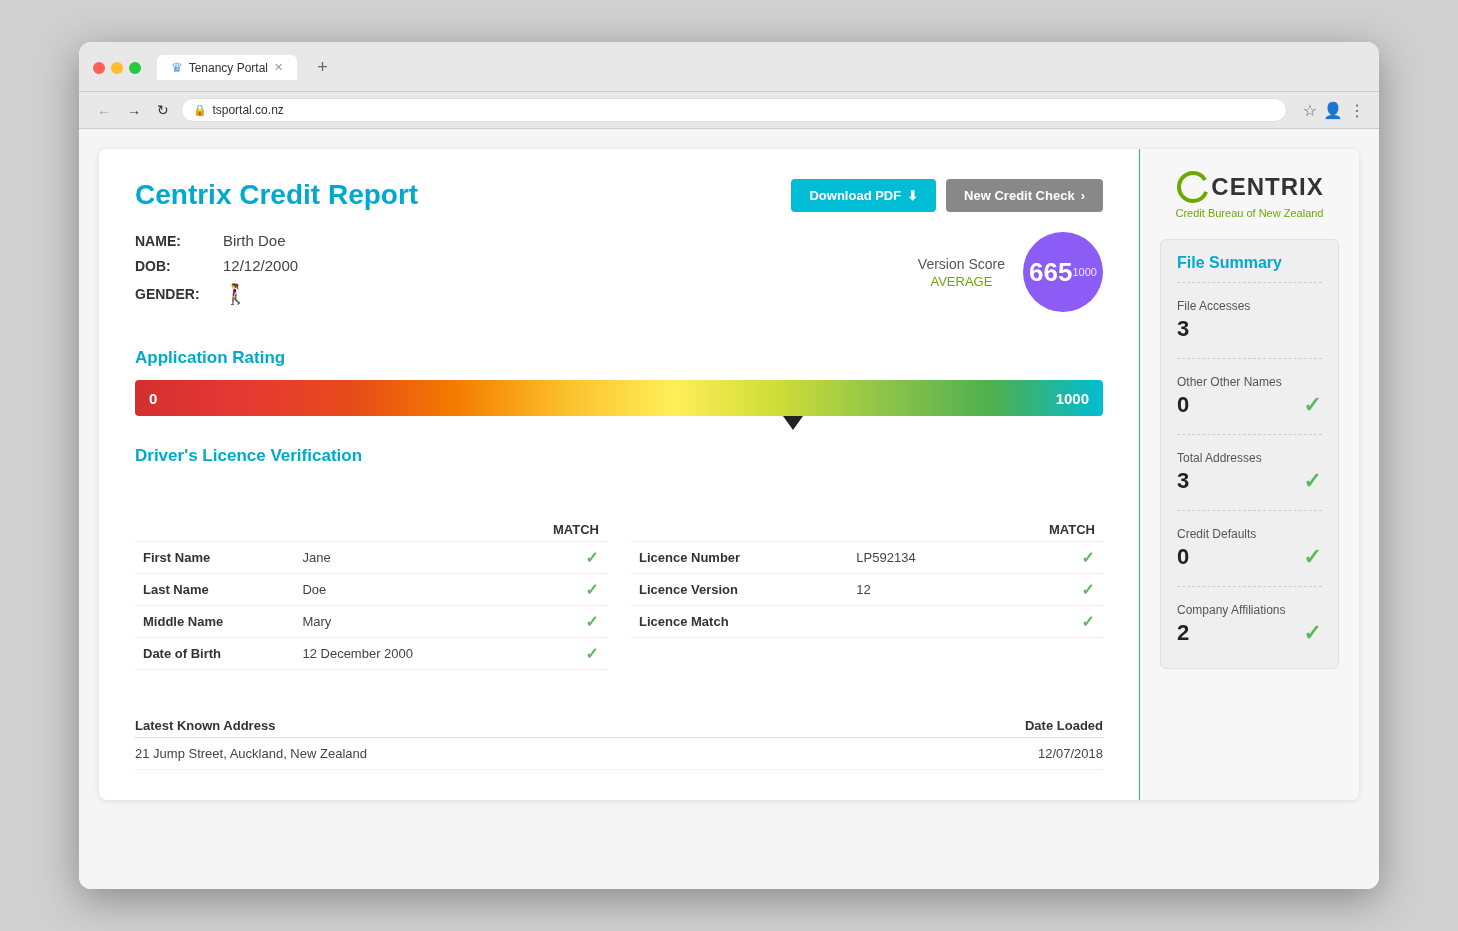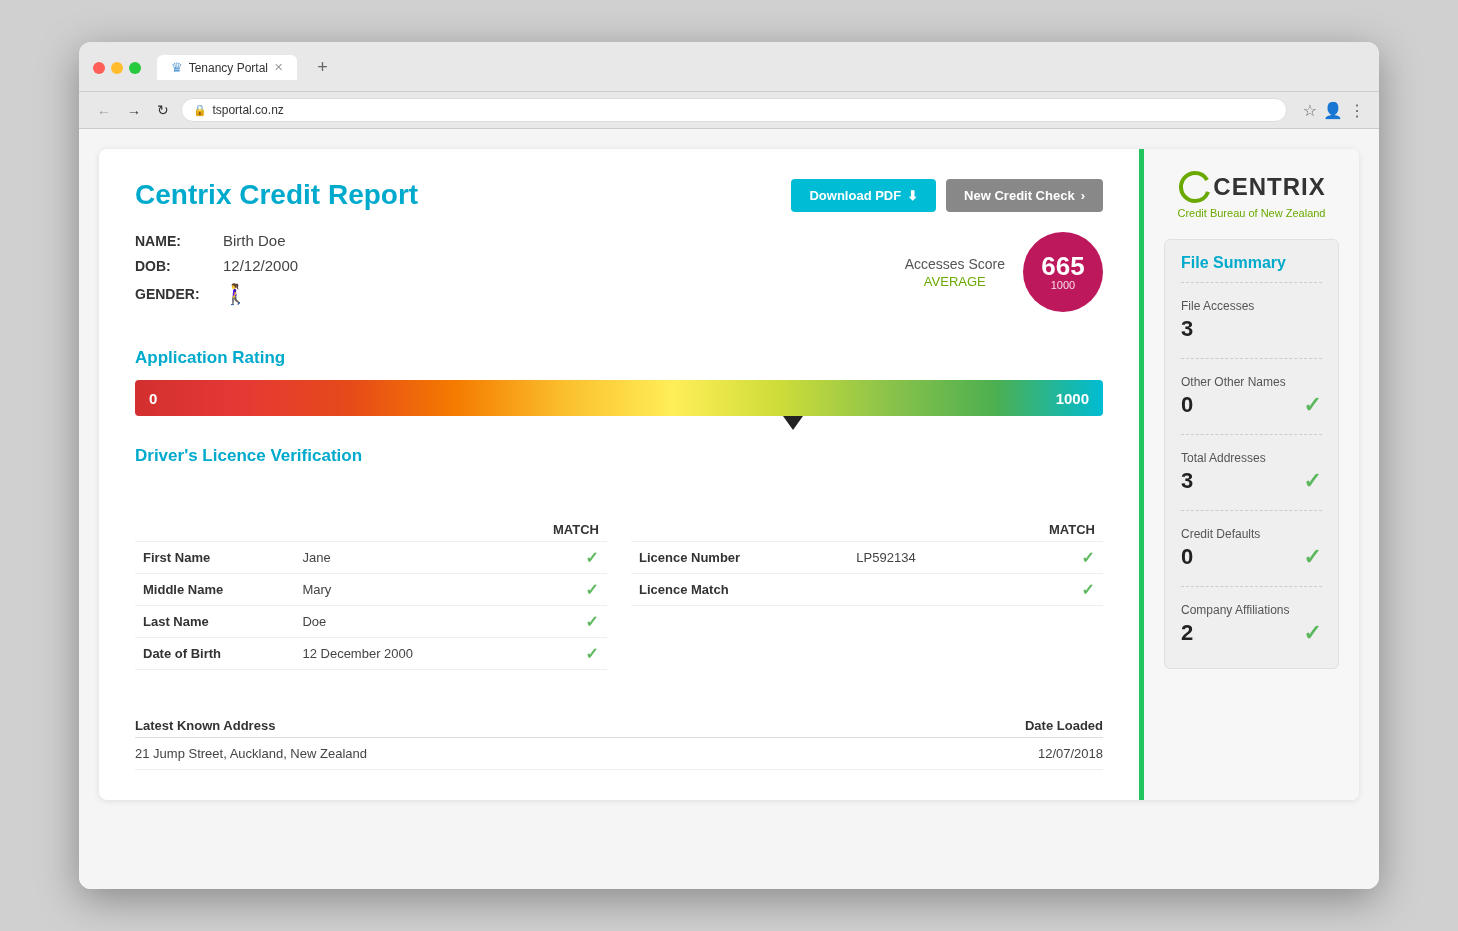--- a/index.html
+++ b/index.html
@@ -121,21 +121,21 @@
     }
 
     .main-content {
       flex: 1;
       padding: 30px 36px;
     }
 
     .sidebar {
       width: 220px;
       background: #f7f7f7;
-      border-left: 5px solid #22c55e;
+      border-left: 1px solid #22c55e;
       padding: 20px;
     }
 
     
     .report-header {
       display: flex;
       align-items: flex-start;
       justify-content: space-between;
       margin-bottom: 20px;
     }
@@ -223,23 +223,22 @@
     }
     .score-label-avg {
       font-size: 13px;
       font-weight: 400;
       color: #6aaa00;
     }
     .score-circle {
       width: 80px;
       height: 80px;
       border-radius: 50%;
-      background: #be185d;
-      display: flex;
-      flex-direction: column;
+      background: #8b5cf6;
+      display: flex;
       align-items: center;
       justify-content: center;
       color: #fff;
     }
     .score-number {
       font-size: 26px;
       font-weight: 700;
       line-height: 1;
     }
     .score-max {
@@ -508,21 +507,21 @@
               <span class="info-value">12/12/2000</span>
             </div>
             <div class="info-row">
               <span class="info-label">GENDER:</span>
               <span class="gender-icon">🚶‍♀️</span>
             </div>
           </div>
 
           <div class="score-section">
             <div class="score-label-group">
-              <div class="score-label-title">Accesses Score</div>
+              <div class="score-label-title">Version Score</div>
               <div class="score-label-avg">AVERAGE</div>
             </div>
             <div class="score-circle">
               <span class="score-number">665</span>
               <span class="score-max">1000</span>
             </div>
           </div>
         </div>
 
         <div>
@@ -550,27 +549,27 @@
                     <th>MATCH</th>
                   </tr>
                 </thead>
                 <tbody id="licence-left-body">
                 <tr>
       <td class="td-field">First Name</td>
       <td class="td-value">Jane</td>
       <td class="td-check"><span class="check-mark">✓</span></td>
     </tr>
                     <tr>
-      <td class="td-field">Middle Name</td>
-      <td class="td-value">Mary</td>
+      <td class="td-field">Last Name</td>
+      <td class="td-value">Doe</td>
       <td class="td-check"><span class="check-mark">✓</span></td>
     </tr>
                     <tr>
-      <td class="td-field">Last Name</td>
-      <td class="td-value">Doe</td>
+      <td class="td-field">Middle Name</td>
+      <td class="td-value">Mary</td>
       <td class="td-check"><span class="check-mark">✓</span></td>
     </tr>
                     <tr>
       <td class="td-field">Date of Birth</td>
       <td class="td-value">12 December 2000</td>
       <td class="td-check"><span class="check-mark">✓</span></td>
     </tr>
                   </tbody>
               </table>
             </div>
@@ -585,20 +584,25 @@
                     <th>MATCH</th>
                   </tr>
                 </thead>
                 <tbody id="licence-right-body">
                 <tr>
       <td class="td-field">Licence Number</td>
       <td class="td-value">LP592134</td>
       <td class="td-check"><span class="check-mark">✓</span></td>
     </tr>
                     <tr>
+      <td class="td-field">Licence Version</td>
+      <td class="td-value">12</td>
+      <td class="td-check"><span class="check-mark">✓</span></td>
+    </tr>
+                    <tr>
       <td class="td-field">Licence Match</td>
       <td class="td-value"></td>
       <td class="td-check"><span class="check-mark">✓</span></td>
     </tr>
                   </tbody>
               </table>
             </div>
           </div>
         </div>
 

